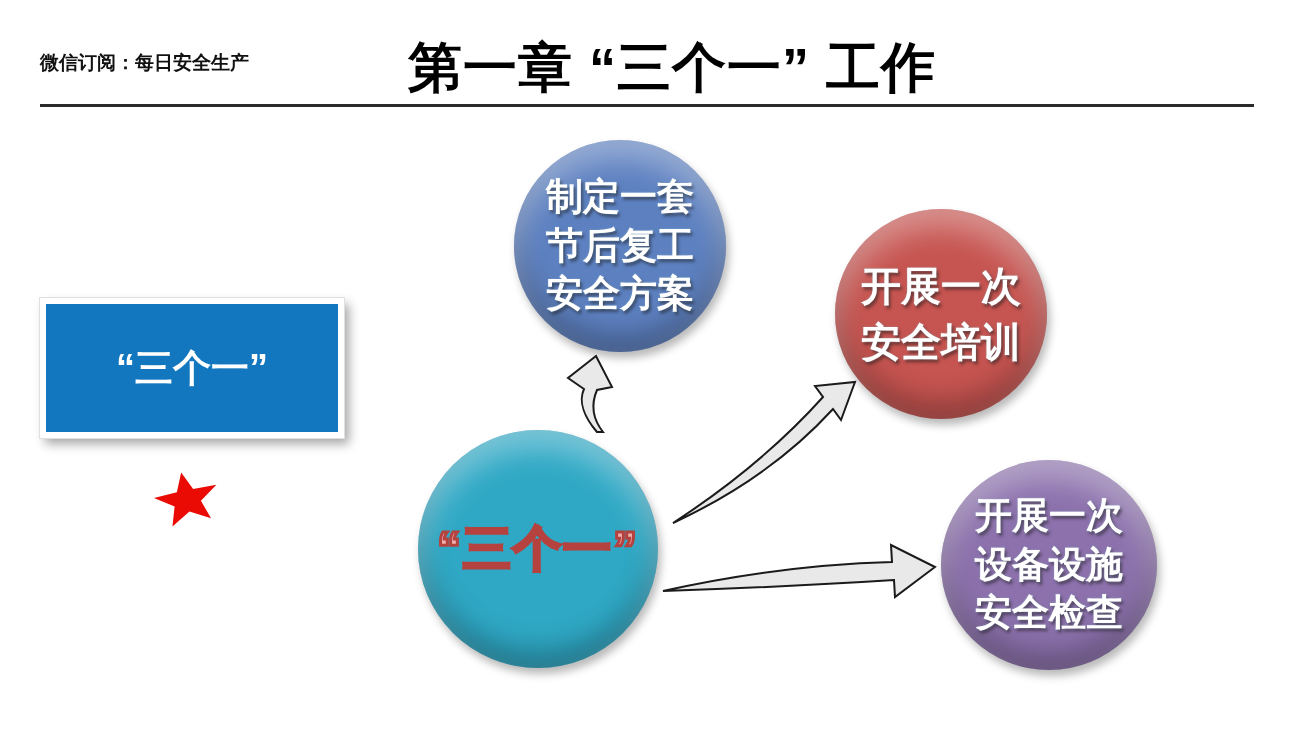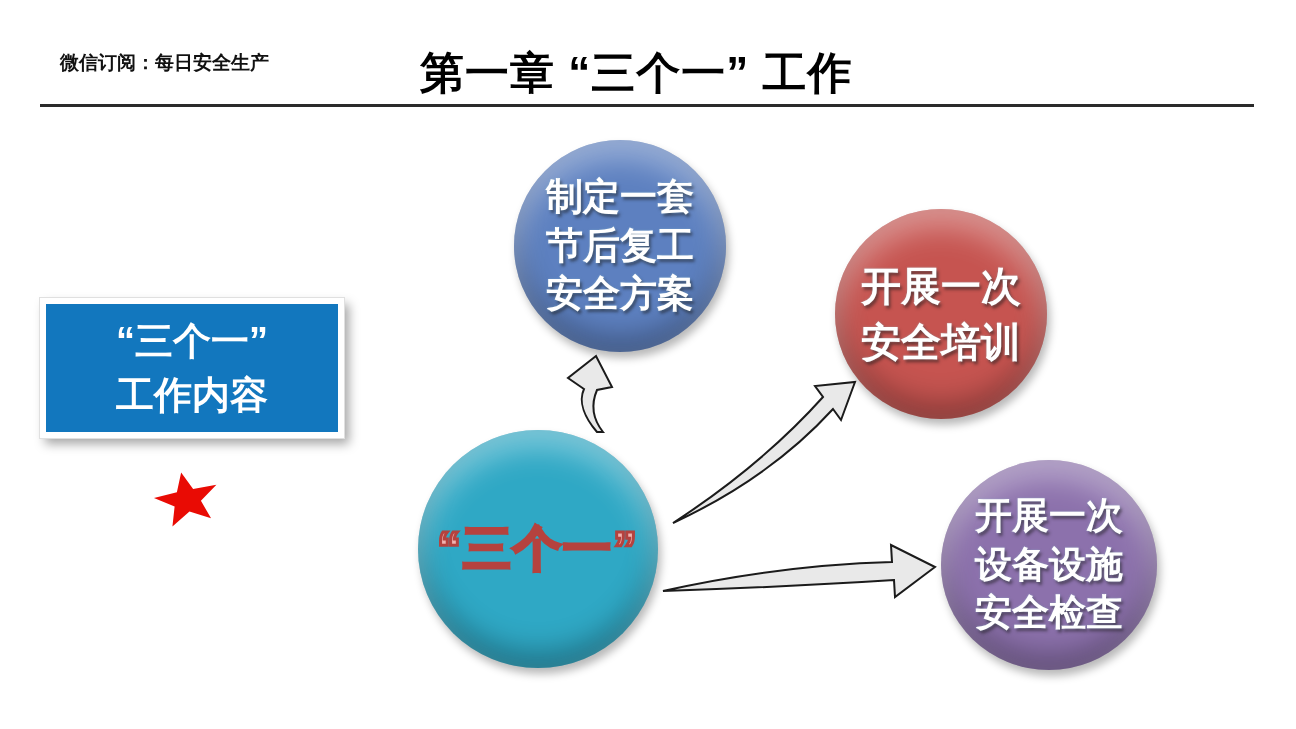--- a/index.html
+++ b/index.html
@@ -1,24 +1,24 @@
 <!DOCTYPE html>
 <html lang="zh" style="--accent-blue: #1277be; --star-red: #e90b04; --arrow-fill: #e9e9e9; --arrow-stroke: #1b1b1b; --center-label-fill: #f0b2ae; --center-label-stroke: #b5423e; --divider: #2a2a2a; --title-color: #000000;"><head>
 <meta charset="utf-8">
 <style>
   html,body{margin:0;padding:0;background:#fff;}
   body{font-family:"Liberation Sans","DejaVu Sans",sans-serif;}
   .slide{position:relative;width:1296px;height:729px;background:#fff;overflow:hidden;}
 
   
-  .watermark{position:absolute;left:40px;top:50px;font-size:19px;font-weight:bold;color:#111;line-height:26px;margin-left:20px;}
+  .watermark{position:absolute;left:40px;top:50px;font-size:19px;font-weight:bold;color:#111;line-height:26px;}
   .wm-line1{position:relative;height:26px;width:300px;}
   .wm-a,.wm-b{position:absolute;left:0;top:0;white-space:nowrap;}
   .wm-b{left:1px;top:1px;opacity:.9;}
-  .title{position:absolute;left:408px;top:32px;margin:12px;font-size:44px;font-weight:bold;color:var(--title-color,#000);letter-spacing:1px;white-space:nowrap;}
+  .title{position:absolute;left:408px;top:32px;margin:0;font-size:54px;font-weight:bold;color:var(--title-color,#000);letter-spacing:1px;white-space:nowrap;}
   .divider{position:absolute;left:40px;top:104px;width:1214px;height:3px;background:var(--divider,#2a2a2a);}
 
   
   .topic-box{position:absolute;left:40px;top:298px;width:292px;height:128px;background:var(--c,#1277be);
     border:6px solid #fff;box-shadow:0 0 0 1px #e0e0e0,5px 6px 10px rgba(0,0,0,.35);
     color:#fff;font-weight:bold;font-size:38px;line-height:54px;text-align:center;
     display:flex;flex-direction:column;justify-content:center;}
 
   
   .star{position:absolute;left:146px;top:458px;}
@@ -52,21 +52,20 @@
     <div class="wm-line1">
       <span class="wm-a">微信订阅：每日安全生产</span>
     </div>
   </div>
 
   <h1 class="title">第一章 “三个一” 工作</h1>
   <div class="divider"></div>
 
   <div class="topic-box" style="--c: #1277be;">
     <div>“三个一”</div>
-    <div>工作内容</div>
   </div>
 
   <svg class="star" width="82" height="82" viewBox="0 0 82 82" aria-hidden="true">
     <polygon points="0,-32 7.9,-10.9 30.4,-9.9 12.8,4.2 18.8,25.9 0,13.5 -18.8,25.9 -12.8,4.2 -30.4,-9.9 -7.9,-10.9" transform="translate(41,42) rotate(-12) scale(1.05,0.88)" fill="var(--star-red,#e90b04)"></polygon>
   </svg>
 
   <svg class="arrows" viewBox="0 0 1296 729" aria-hidden="true">
     <path d="M 597 432 C 585 418 578 402 584 389 L 568 378 L 596 356 L 612 387 L 597 390 C 591 404 592 418 603 432 Z"></path>
     <path d="M 673 523 Q 762 465 823 397 L 815 386 L 855 382 L 841 420 L 833 409 Q 770 478 673 523 Z"></path>
     <path d="M 663 591 Q 780 565 892 562 L 891 545 L 935 567 L 895 597 L 894 580 Q 785 587 663 591 Z"></path>

